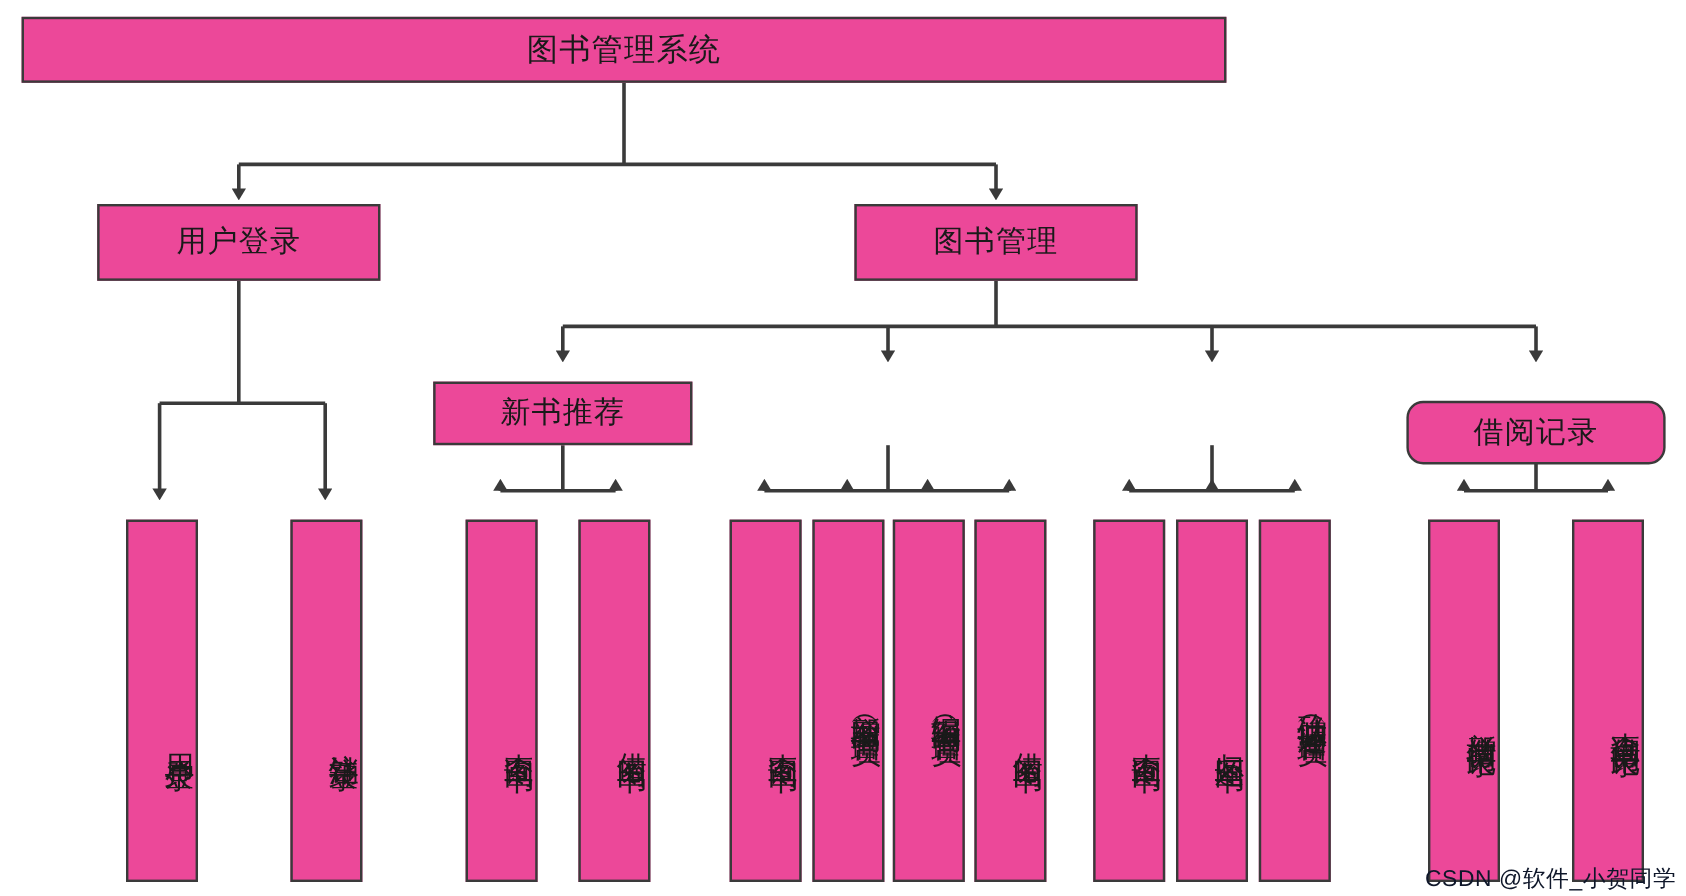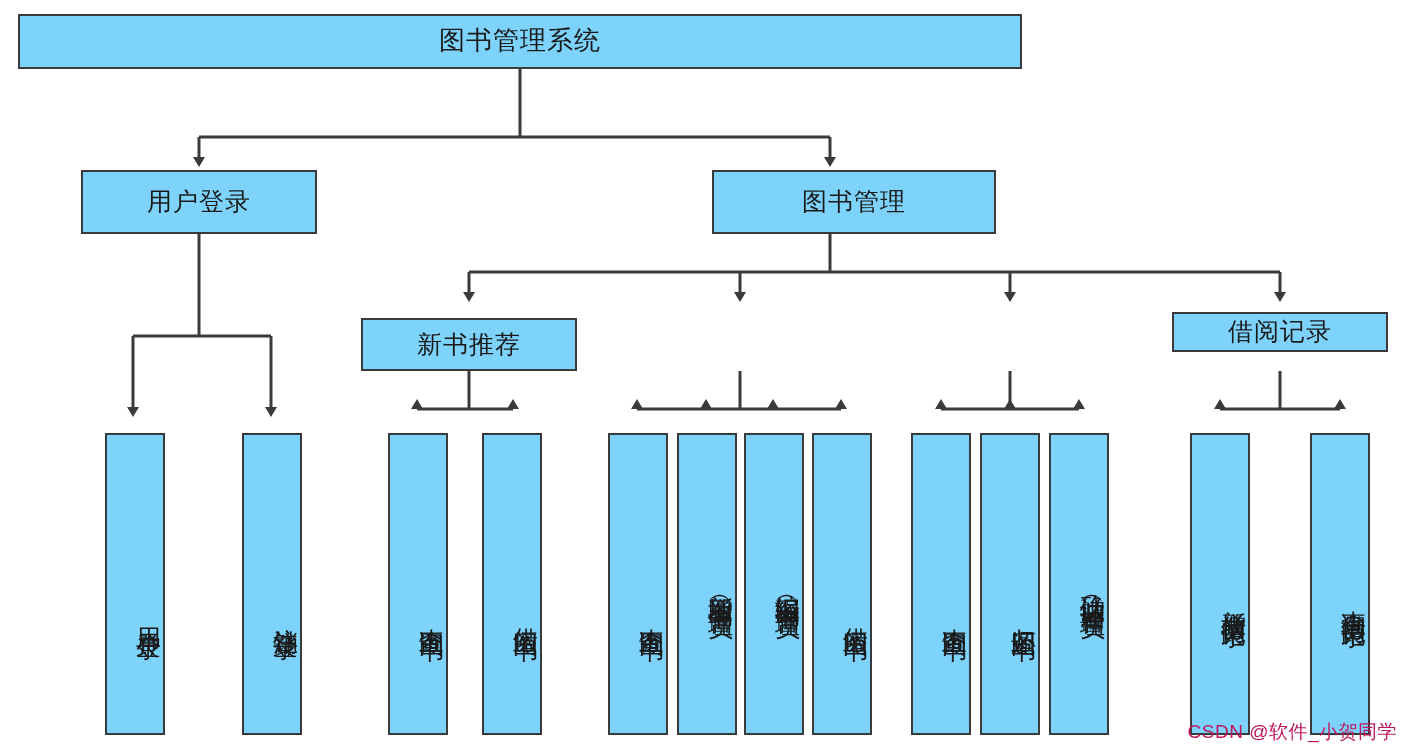--- a/index.html
+++ b/index.html
@@ -22,26 +22,25 @@
     left: 0;
     top: 0;
     width: 1405px;
     height: 747px;
     pointer-events: none;
   }
   .node {
     position: absolute;
     box-sizing: border-box;
     border: 2.5px solid #3a3a3a;
-    background: #7dd3fc;
+    background: #ec4899;
     display: flex;
     align-items: center;
     justify-content: center;
     color: #1a1a1a;
-    font-family: Liberation Serif, serif;
   }
   .node-h {
     font-size: 25px;
     letter-spacing: 1px;
     line-height: 1.1;
   }
   .node-root {
     font-size: 26px;
   }
   .node-v {
@@ -53,21 +52,21 @@
     align-items: flex-start;
     justify-content: center;
     padding-top: 8px;
     white-space: nowrap;
   }
   .watermark {
     position: absolute;
     right: 8px;
     bottom: 2px;
     font-size: 19px;
-    color: #be185d;
+    color: #0f172a;
     letter-spacing: 0.5px;
     white-space: nowrap;
   }
 </style>
 </head>
 <body>
 
 <div id="canvas">
 
   <svg id="connectors" viewBox="0 0 1405 747" xmlns="http://www.w3.org/2000/svg">
@@ -116,24 +115,24 @@
       <path d="M1280,371 L1280,409"></path>
       <path d="M1220,409 L1340,409"></path>
       <path d="M1220,409 L1220,408" marker-end="url(#arrow)"></path>
       <path d="M1340,409 L1340,408" marker-end="url(#arrow)"></path>
     </g>
   </svg>
 
   <div class="node node-h node-root" style="left:18px; top:14px; width:1004px; height:55px;">图书管理系统</div>
 
   <div class="node node-h" style="left:81px; top:170px; width:236px; height:64px;">用户登录</div>
-  <div class="node node-h" style="left:712px; top:170px; width:284px; height:64px;">图书管理</div>
+  <div class="node node-h" style="left:712px; top:170px; width:236px; height:64px;">图书管理</div>
 
   <div class="node node-h" style="left:361px; top:318px; width:216px; height:53px;">新书推荐</div>
-  <div class="node node-h" style="left:1172px; top:312px; width:216px; height:40px;">借阅记录</div>
+  <div class="node node-h" style="left:1172px; top:334px; width:216px; height:53px;border-radius:14px;">借阅记录</div>
 
   <div class="node node-v" style="left:105px; top:433px; width:60px; height:302px; padding-top:60px;">用户登录</div>
   <div class="node node-v" style="left:242px; top:433px; width:60px; height:302px; padding-top:60px;">注销登录</div>
 
   <div class="node node-v" style="left:388px; top:433px; width:60px; height:302px; padding-top:60px;">查询图书</div>
   <div class="node node-v" style="left:482px; top:433px; width:60px; height:302px; padding-top:60px;">借阅图书</div>
 
   <div class="node node-v" style="left:608px; top:433px; width:60px; height:302px; padding-top:60px;">查询图书</div>
   <div class="node node-v" style="left:677px; top:433px; width:60px; height:302px;">新增图书（管理员）</div>
   <div class="node node-v" style="left:744px; top:433px; width:60px; height:302px;">编辑图书（管理员）</div>

